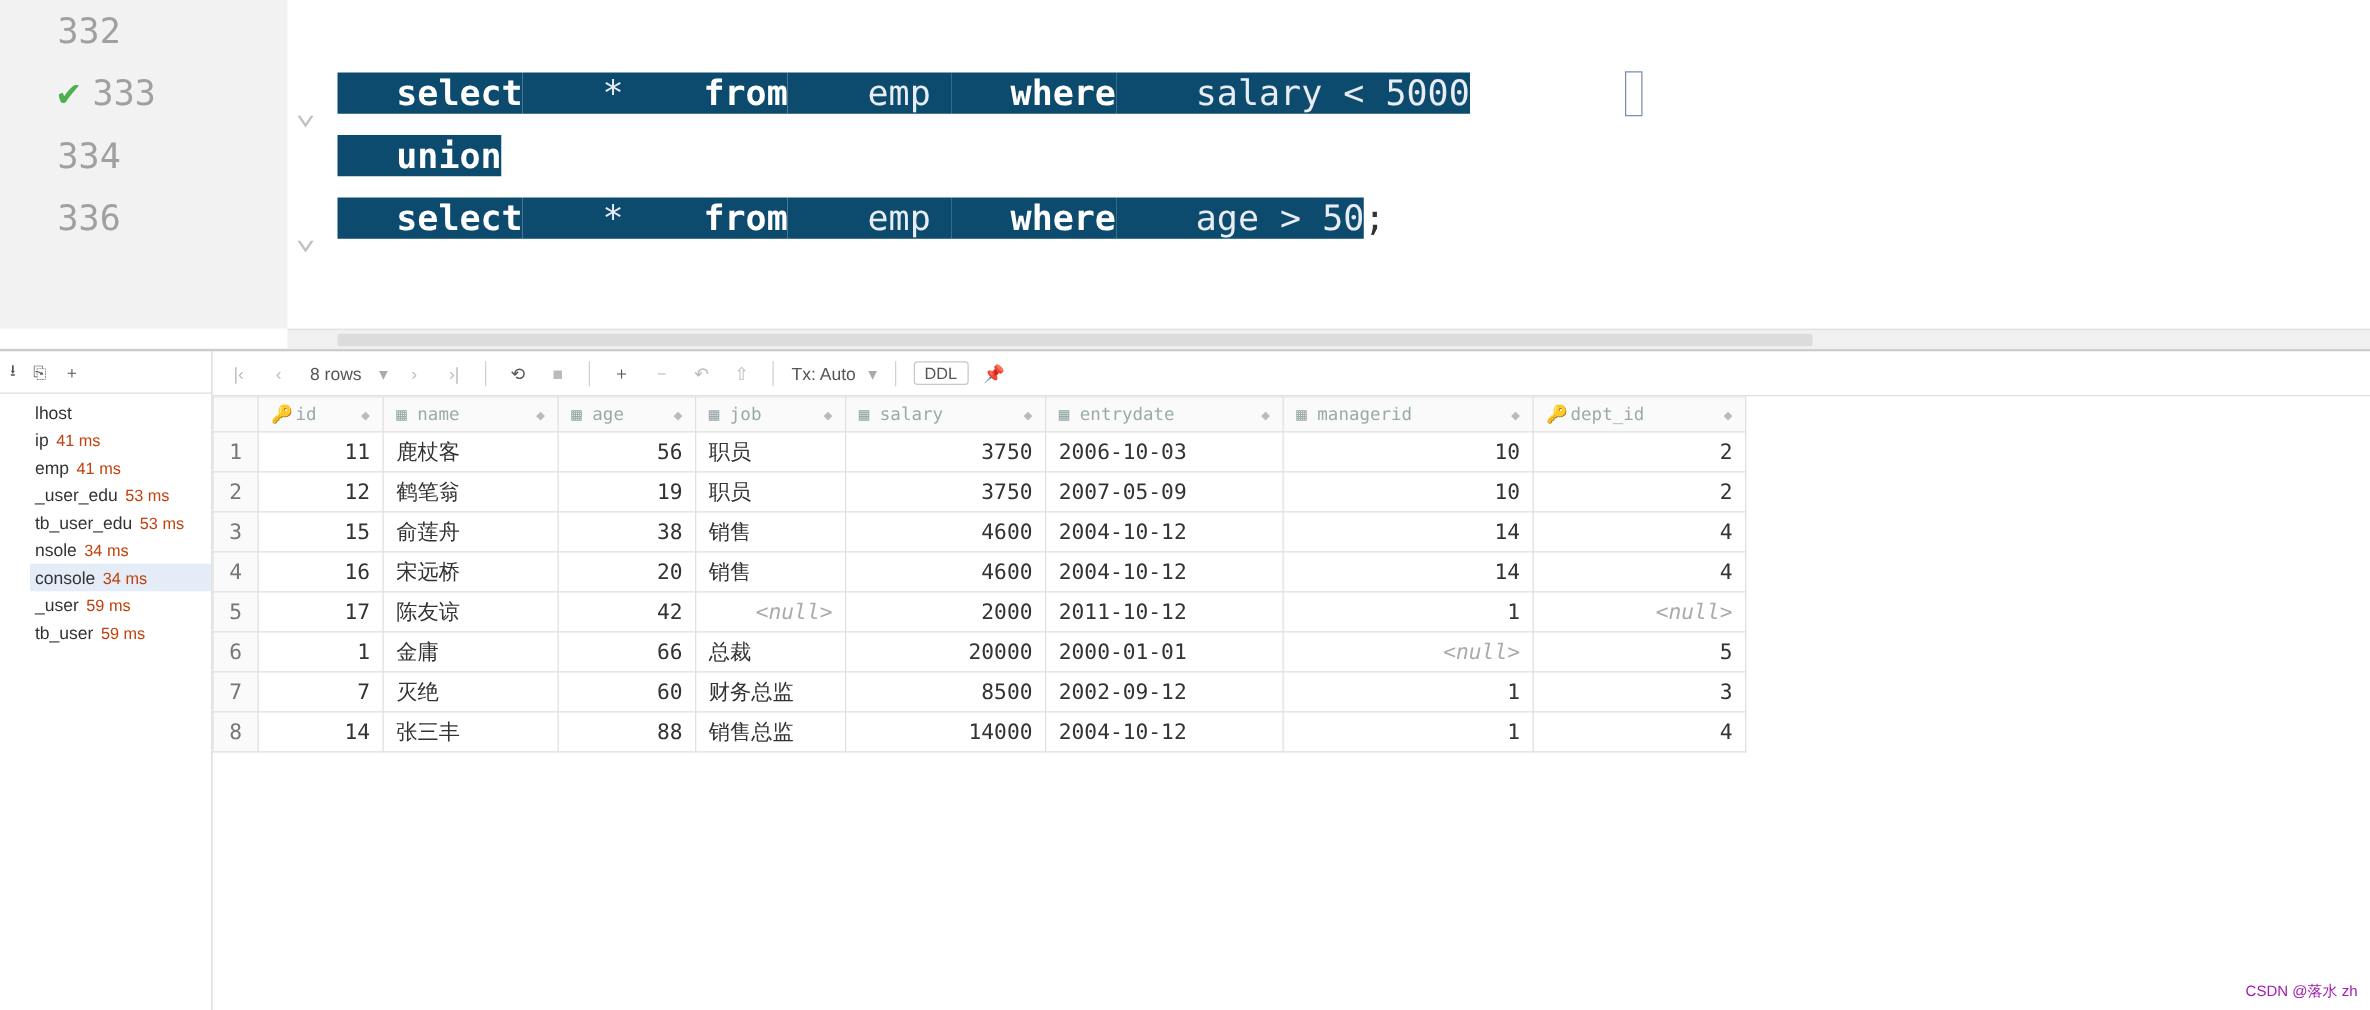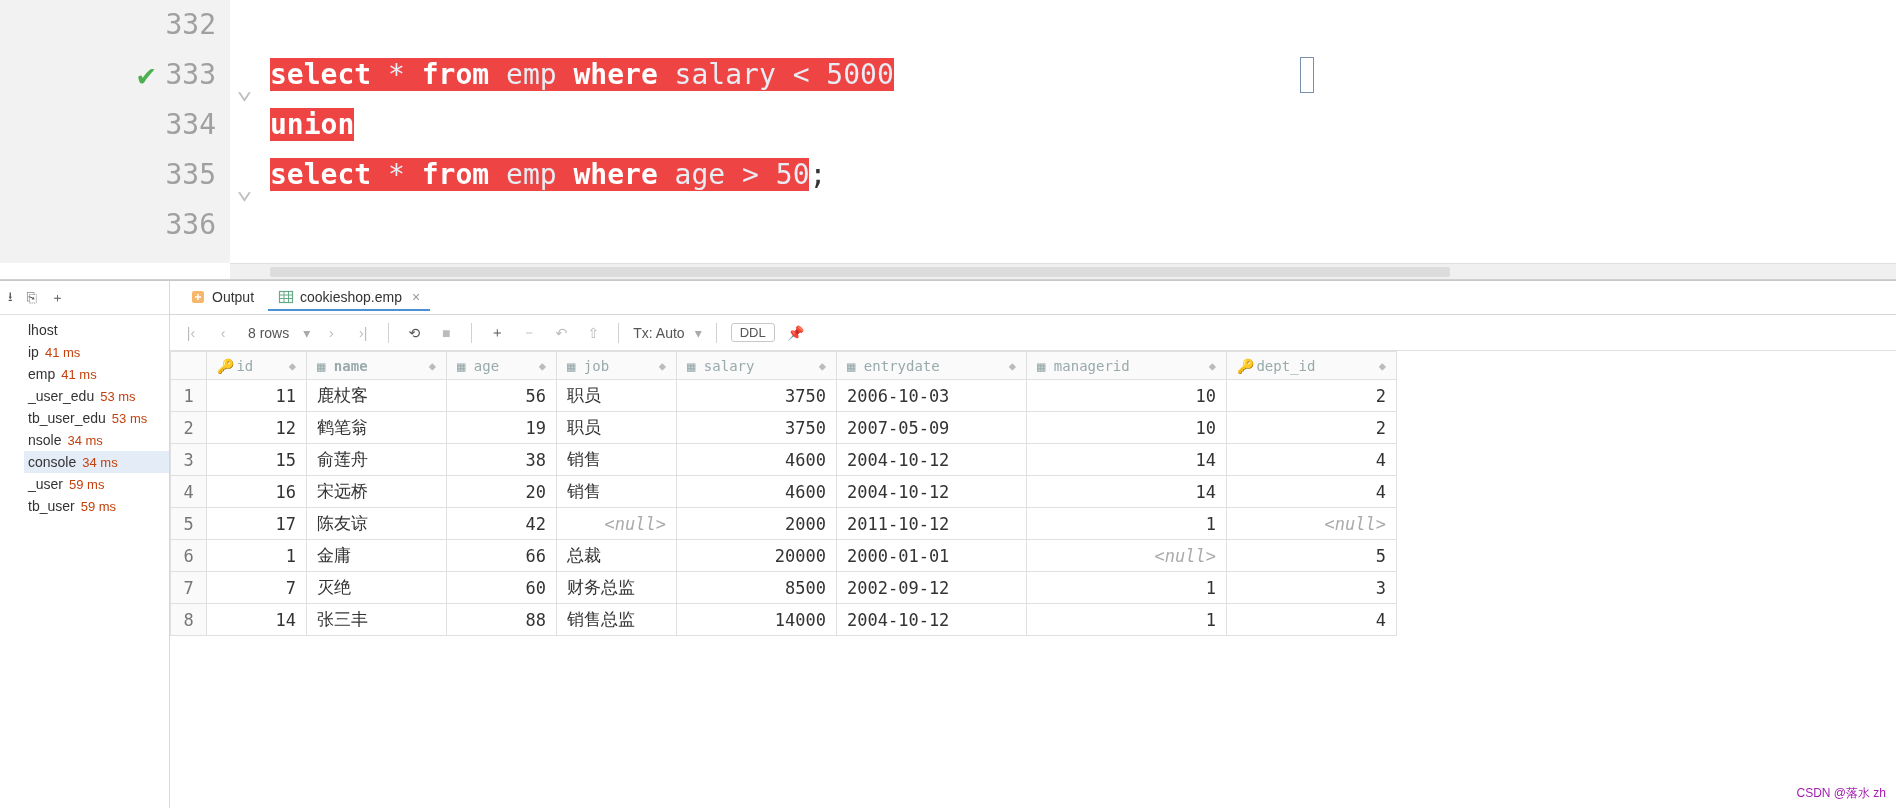--- a/index.html
+++ b/index.html
@@ -34,21 +34,21 @@
     font-size: 28px;
     color: #a0a0a0;
     text-align: right;
     padding-right: 14px;
     position: relative;
   }
   .gutter .row {
     height: 50px;
     line-height: 50px;
     display: flex;
-    justify-content: flex-end;
+    justify-content: flex-start;
     align-items: center;
     gap: 10px;
     margin-left: 46px;
   }
   .gutter .check {
     color: #4caf50;
     font-size: 30px;
   }
   .code {
     flex: 1 1 auto;
@@ -65,22 +65,23 @@
   }
   .fold-marker {
     position: absolute;
     left: 6px;
     top: 50%;
     transform: translateY(-50%);
     width: 22px; height: 22px;
     color: #c0c0c0;
   }
   .sel {
-    background: #ef4444;
+    background: #0c4a6e;
     color: #e8ecf3;
+    padding-left: 47px;
   }
   .kw { font-weight: 600; color: #fff; }
   .caret-box {
     position: absolute;
     border: 1px solid #7890b0;
     width: 14px;
     height: 36px;
     top: 57px;
     left: 1070px;
   }
@@ -254,23 +255,20 @@
     <div class="gutter" id="gutter">
         <div class="row">
           <span>332</span>
         </div>
         <div class="row">
           <span class="check">✔</span>
           <span>333</span>
         </div>
         <div class="row">
           <span>334</span>
-        </div>
-        <div class="row">
-          <span>335</span>
         </div>
         <div class="row">
           <span>336</span>
         </div>
       </div>
     <div class="code" id="code">
       <div class="caret-box"></div>
     <div class="line"></div>
         <div class="line"><span class="fold-marker">⌄</span><span class="sel kw">select</span><span class="sel"> * </span><span class="sel kw">from</span><span class="sel"> emp </span><span class="sel kw">where</span><span class="sel"> salary &lt; 5000</span></div>
         <div class="line"><span class="sel kw">union</span></div>
@@ -323,40 +321,20 @@
           <span class="svc-time">59 ms</span>
         </div>
         <div class="svc-item">
           <span>tb_user</span>
           <span class="svc-time">59 ms</span>
         </div>
       </div>
   </div>
 
   <div class="right-col">
-    <div class="tabs-row">
-      <div class="tab">
-        <svg class="ticon" viewBox="0 0 16 16">
-            <rect x="2" y="2" width="12" height="12" fill="#f7b76b" rx="2"></rect>
-            <path d="M5 8h6M8 5v6" stroke="#fff" stroke-width="1.5"></path>
-          </svg>
-        <span>Output</span>
-      </div>
-      <div class="tab active">
-        <svg class="ticon" viewBox="0 0 16 16">
-            <rect x="1.5" y="2.5" width="13" height="11" fill="none" stroke="#6a8" stroke-width="1.2"></rect>
-            <line x1="1.5" y1="6" x2="14.5" y2="6" stroke="#6a8"></line>
-            <line x1="1.5" y1="9.5" x2="14.5" y2="9.5" stroke="#6a8"></line>
-            <line x1="6" y1="2.5" x2="6" y2="13.5" stroke="#6a8"></line>
-            <line x1="10.5" y1="2.5" x2="10.5" y2="13.5" stroke="#6a8"></line>
-          </svg>
-        <span>cookieshop.emp</span>
-        <span class="close">×</span>
-      </div>
-    </div>
 
     <div class="grid-toolbar">
       <span class="tb-btn dim">|‹</span>
       <span class="tb-btn dim">‹</span>
       <span class="rows-label">8 rows</span>
       <span style="color:#aaa">▾</span>
       <span class="tb-btn dim">›</span>
       <span class="tb-btn dim">›|</span>
       <span class="sep"></span>
       <span class="tb-btn">⟲</span>
@@ -378,21 +356,21 @@
       <table class="grid" id="grid">
         <thead>
             <tr id="head-row">
               <th class="rownum"></th>
               <th style="min-width: 100px;">
                 <div class="col-head">
                   <span class="ico"><span class="key">🔑</span> id</span>
                   <span class="sort">◆</span>
                 </div>
               </th>
-              <th style="min-width: 140px; font-weight: bold;">
+              <th style="min-width: 140px;">
                 <div class="col-head">
                   <span class="ico">▦ name</span>
                   <span class="sort">◆</span>
                 </div>
               </th>
               <th style="min-width: 110px;">
                 <div class="col-head">
                   <span class="ico">▦ age</span>
                   <span class="sort">◆</span>
                 </div>

